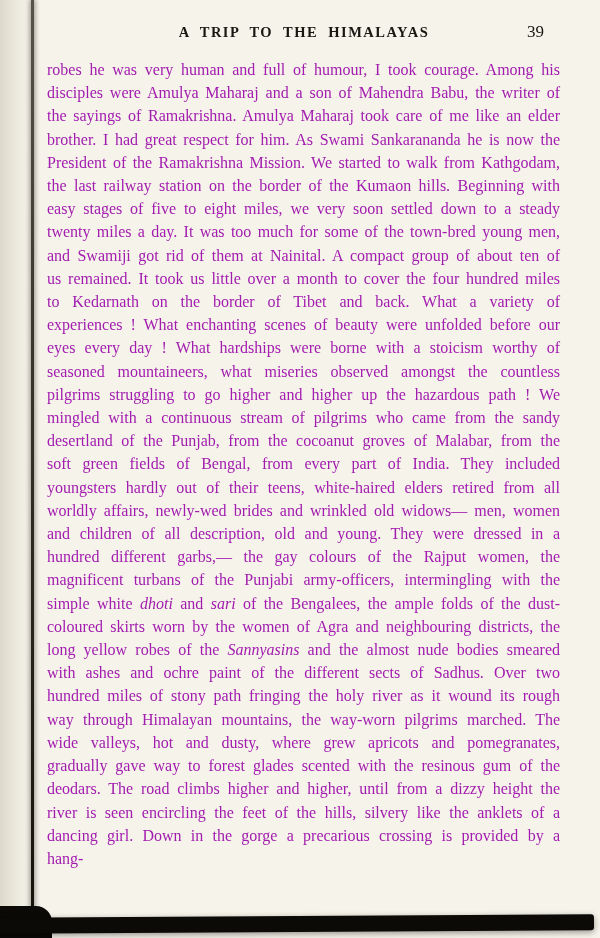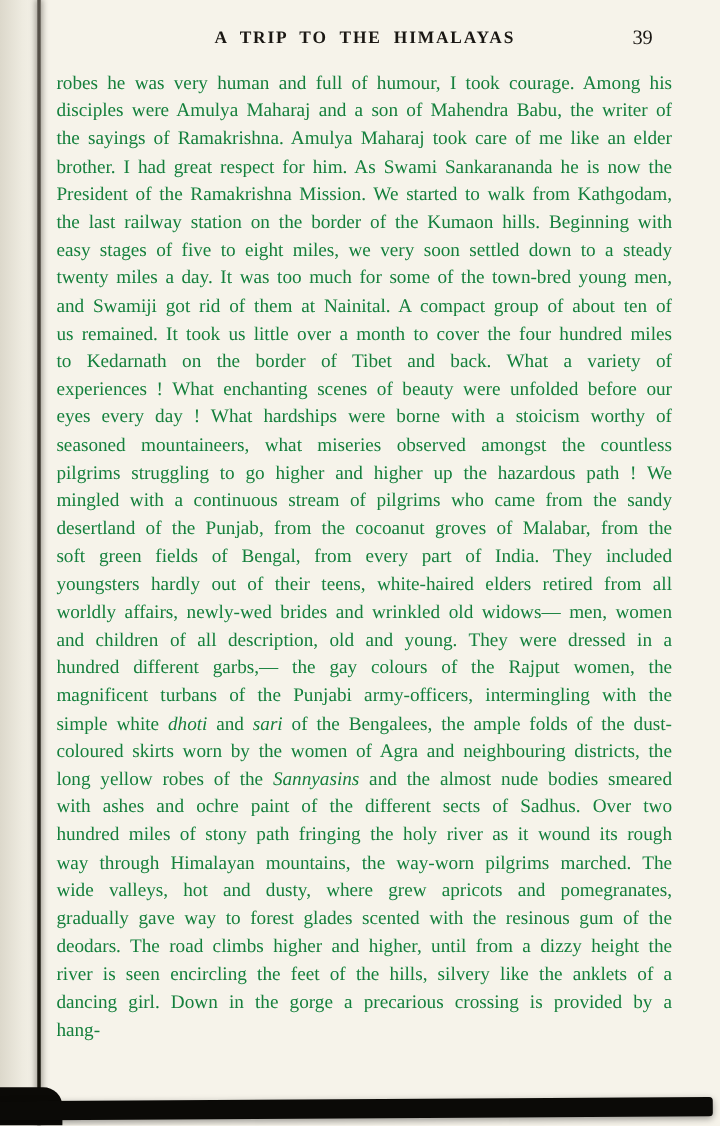--- a/index.html
+++ b/index.html
@@ -39,21 +39,21 @@
   }
   .page-number {
     position: absolute; right: 16px; top: -2px;
     font-size: 17px; color: #1a1713; text-align: center;
   }
   
   .body-text {
     position: absolute; top: 58px; left: 47px; right: 40px;
     font-size: 16px; line-height: 23.2px;
     text-align: justify; word-spacing: 2px;
-    color: #15803d;
+    color: #a21caf;
   }
   .body-text i { font-style: italic; }
 </style>
 </head>
 <body>
 
 <div class="scan-left-shade"></div>
 <div class="scan-left-line"></div>
 
 <div class="header">

